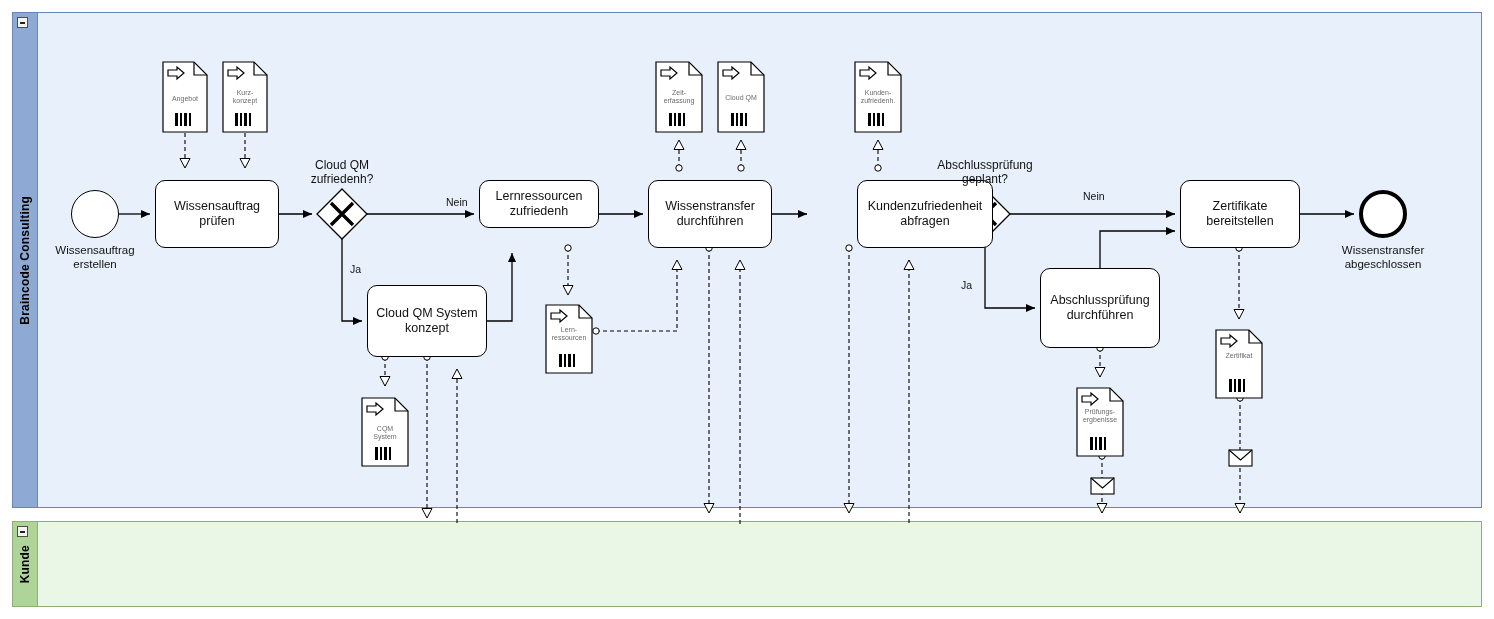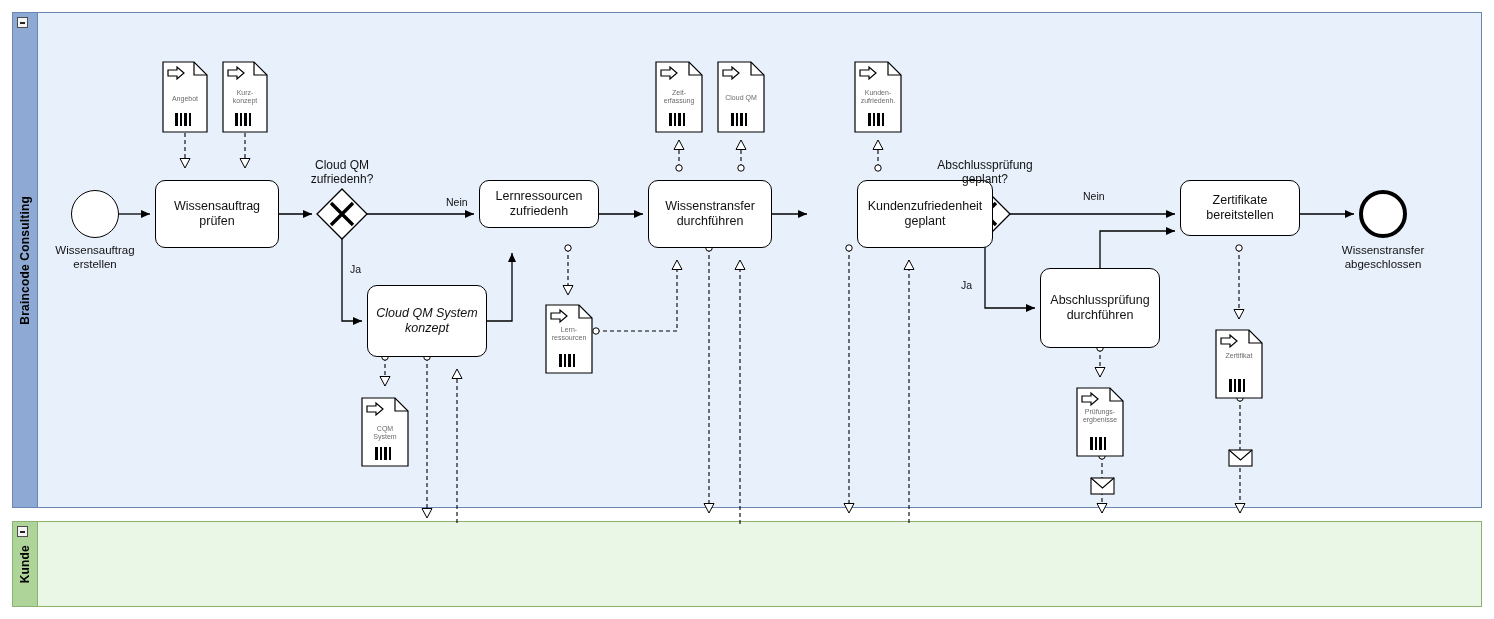--- a/index.html
+++ b/index.html
@@ -140,46 +140,46 @@
   <div class="evt-label" style="left:1318px;top:243px;width:130px;">
     <div>Wissenstransfer</div>
     <div>abgeschlossen</div>
   </div>
 
   <div class="task" style="left:155px;top:180px;width:124px;height:68px;">
     <span><span>Wissensauftrag</span><br>
           <span>prüfen</span></span>
   </div>
 
-  <div class="task" style="left:367px;top:285px;width:120px;height:72px;font-style:italic;">
+  <div class="task" style="left:367px;top:285px;width:120px;height:72px;">
     <span><span>Cloud QM System</span><br>
           <span>konzept</span></span>
   </div>
 
   <div class="task" style="left:479px;top:180px;width:120px;height:48px;">
     <span><span>Lernressourcen</span><br>
           <span>zufriedenh</span></span>
   </div>
 
   <div class="task" style="left:648px;top:180px;width:124px;height:68px;">
     <span><span>Wissenstransfer</span><br>
           <span>durchführen</span></span>
   </div>
 
   <div class="task" style="left:812px;top:180px;width:136px;height:68px;margin-left:45px;">
     <span><span>Kundenzufriedenheit</span><br>
-          <span>geplant</span></span>
+          <span>abfragen</span></span>
   </div>
 
   <div class="task" style="left:1040px;top:268px;width:120px;height:80px;">
     <span><span>Abschlussprüfung</span><br>
           <span>durchführen</span></span>
   </div>
 
-  <div class="task" style="left:1180px;top:180px;width:120px;height:56px;">
+  <div class="task" style="left:1180px;top:180px;width:120px;height:68px;">
     <span><span>Zertifikate</span><br>
           <span>bereitstellen</span></span>
   </div>
 
   <div class="gw-label" style="left:282px;top:158px;width:120px;">
     <div>Cloud QM</div>
     <div>zufriedenh?</div>
   </div>
   <div class="gw-label" style="left:910px;top:158px;width:150px;">
     <div>Abschlussprüfung</div>

